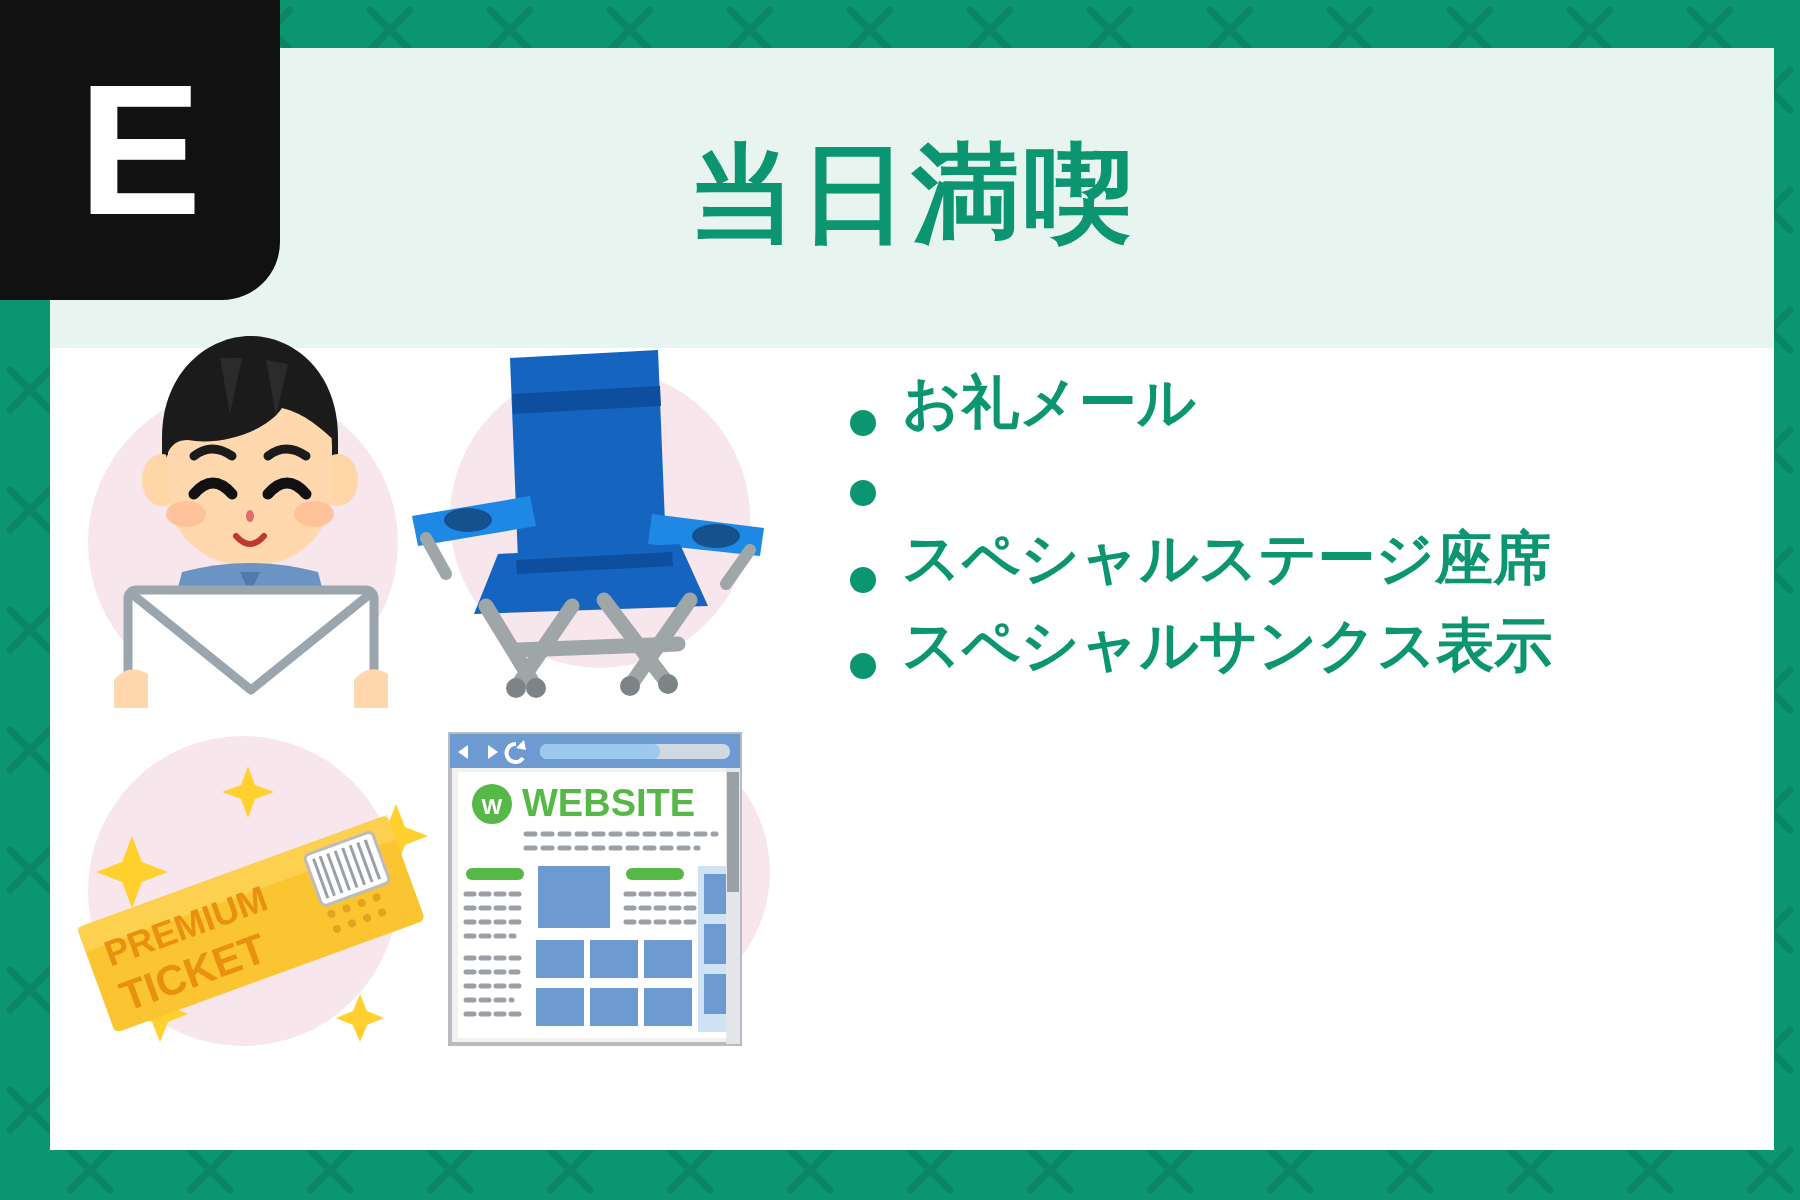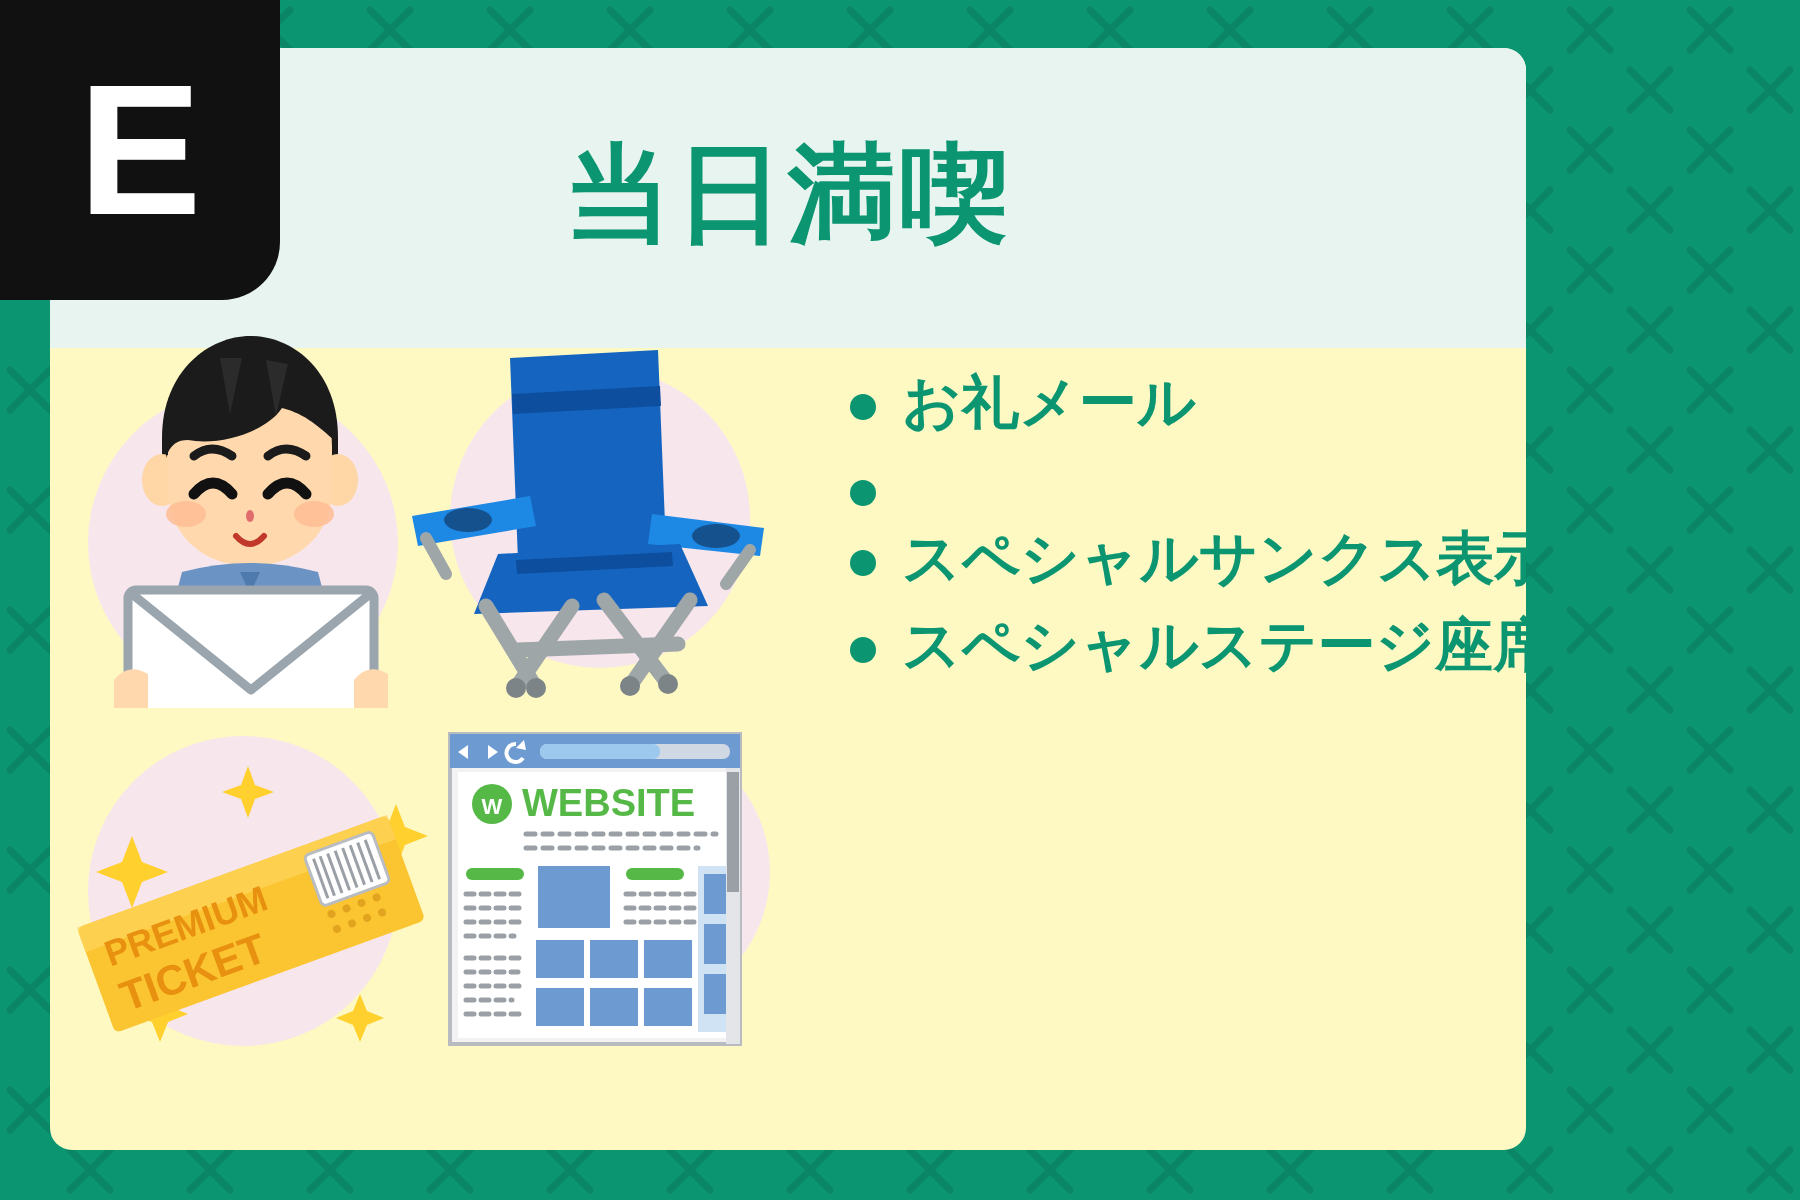--- a/index.html
+++ b/index.html
@@ -15,24 +15,23 @@
     position: absolute; inset: 0;
     background-color: #0b9571;
     background-image:
       linear-gradient(45deg, transparent 46%, #0a archived 46%, transparent 47%);
   }
   #bg-pattern svg { position: absolute; inset: 0; width: 100%; height: 100%; }
 
   
   #card {
     position: absolute;
-    left: 50px; top: 48px; width: 1476px; height: 1102px;
-    background: #fef9c3;
+    left: 50px; top: 48px; width: 1724px; height: 1102px;
+    background: #ffffff;
     overflow: hidden;
-    border-radius: 22px;
   }
 
   
   #header-band {
     position: absolute; left: 0; top: 0; width: 100%; height: 300px;
     background: #e8f4f0;
   }
 
   #page-title {
     position: absolute;
@@ -78,21 +77,21 @@
     background: #f7e6ec;
   }
 
   
   #bullet-list {
     position: absolute;
     left: 800px; top: 320px; width: 880px;
   }
   .bullet-row {
     display: flex;
-    align-items: flex-start;
+    align-items: flex-end;
     margin-bottom: 18px;
   }
   .bullet-dot {
     flex: none;
     width: 26px; height: 26px;
     border-radius: 50%;
     background: #0b9571;
     margin-top: 26px;
     margin-right: 26px;
   }
@@ -331,25 +330,25 @@
   <ul id="bullet-list" style="list-style:none;">
     <li class="bullet-row">
       <span class="bullet-dot"></span>
       <span class="bullet-text">お礼メール</span>
     </li>
     <li class="bullet-row">
       <span class="bullet-dot"></span>
     </li>
     <li class="bullet-row">
       <span class="bullet-dot"></span>
-      <span class="bullet-text">スペシャルサンクス表示</span>
+      <span class="bullet-text">スペシャルステージ座席</span>
     </li>
     <li class="bullet-row">
       <span class="bullet-dot"></span>
-      <span class="bullet-text">スペシャルステージ座席</span>
+      <span class="bullet-text">スペシャルサンクス表示</span>
     </li>
   </ul>
 
 </div>
 
 <div id="badge">
   <div id="badge-letter">E</div>
 </div>
 
 </body></html>

